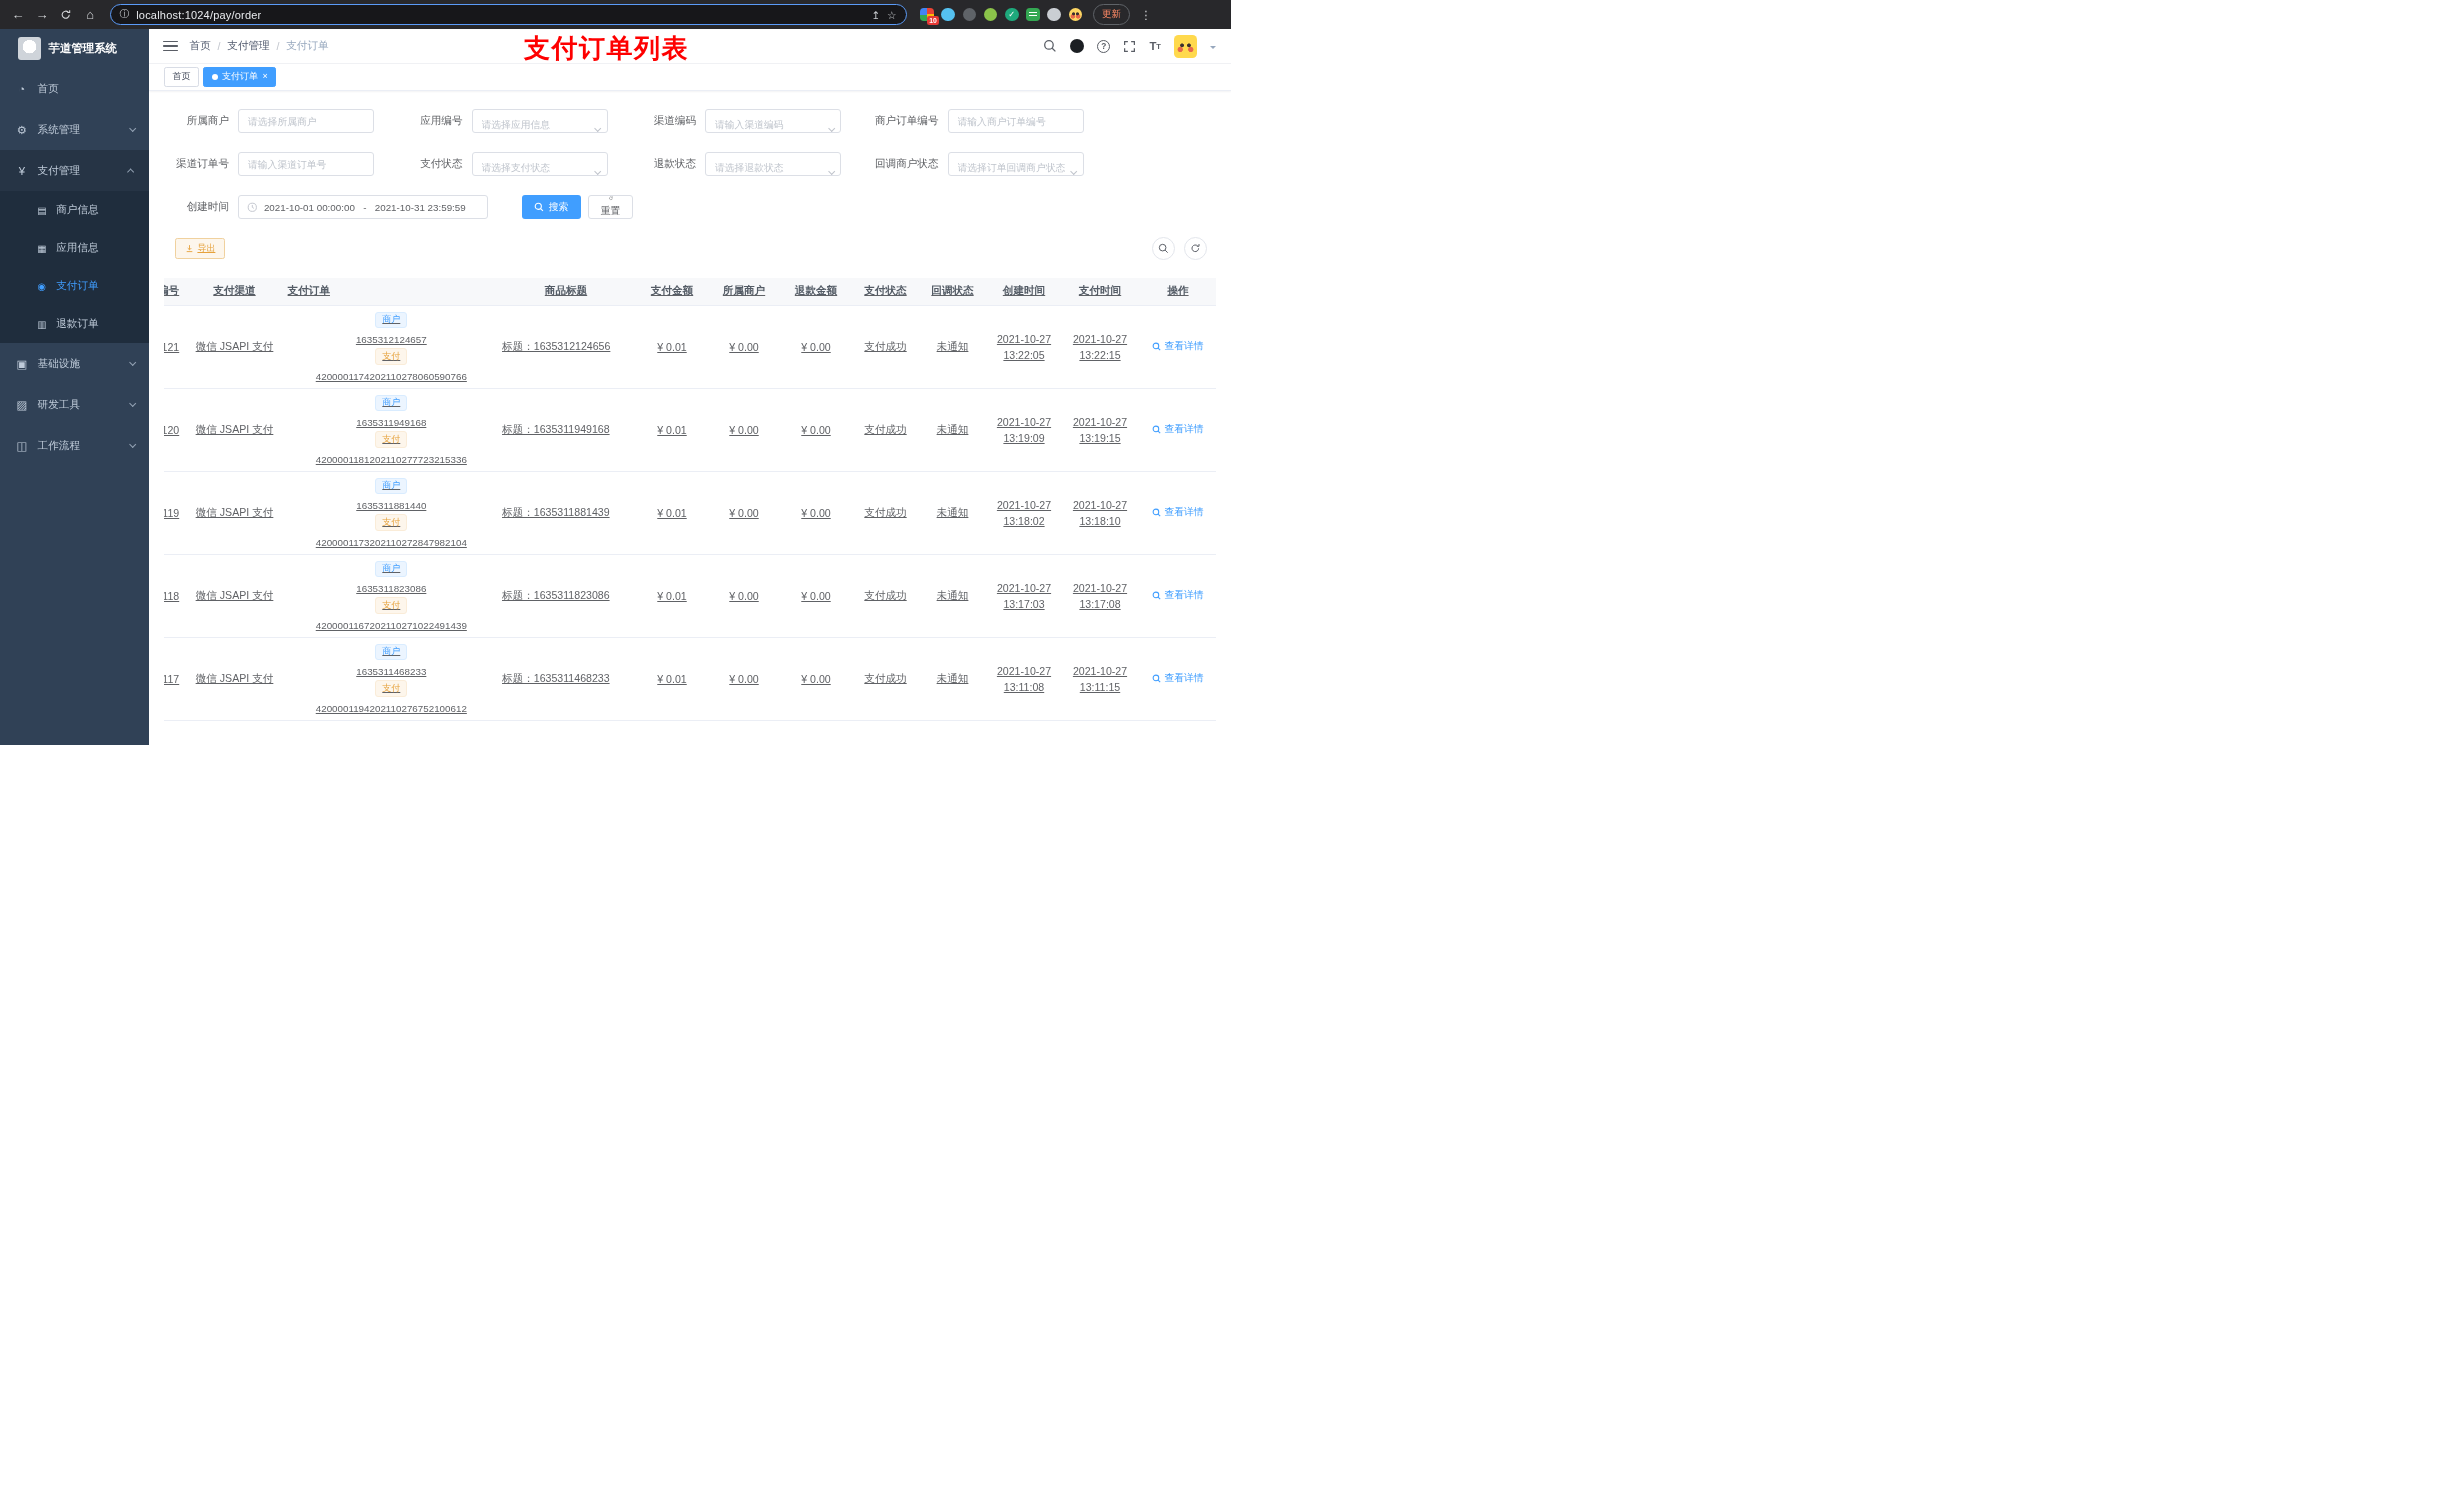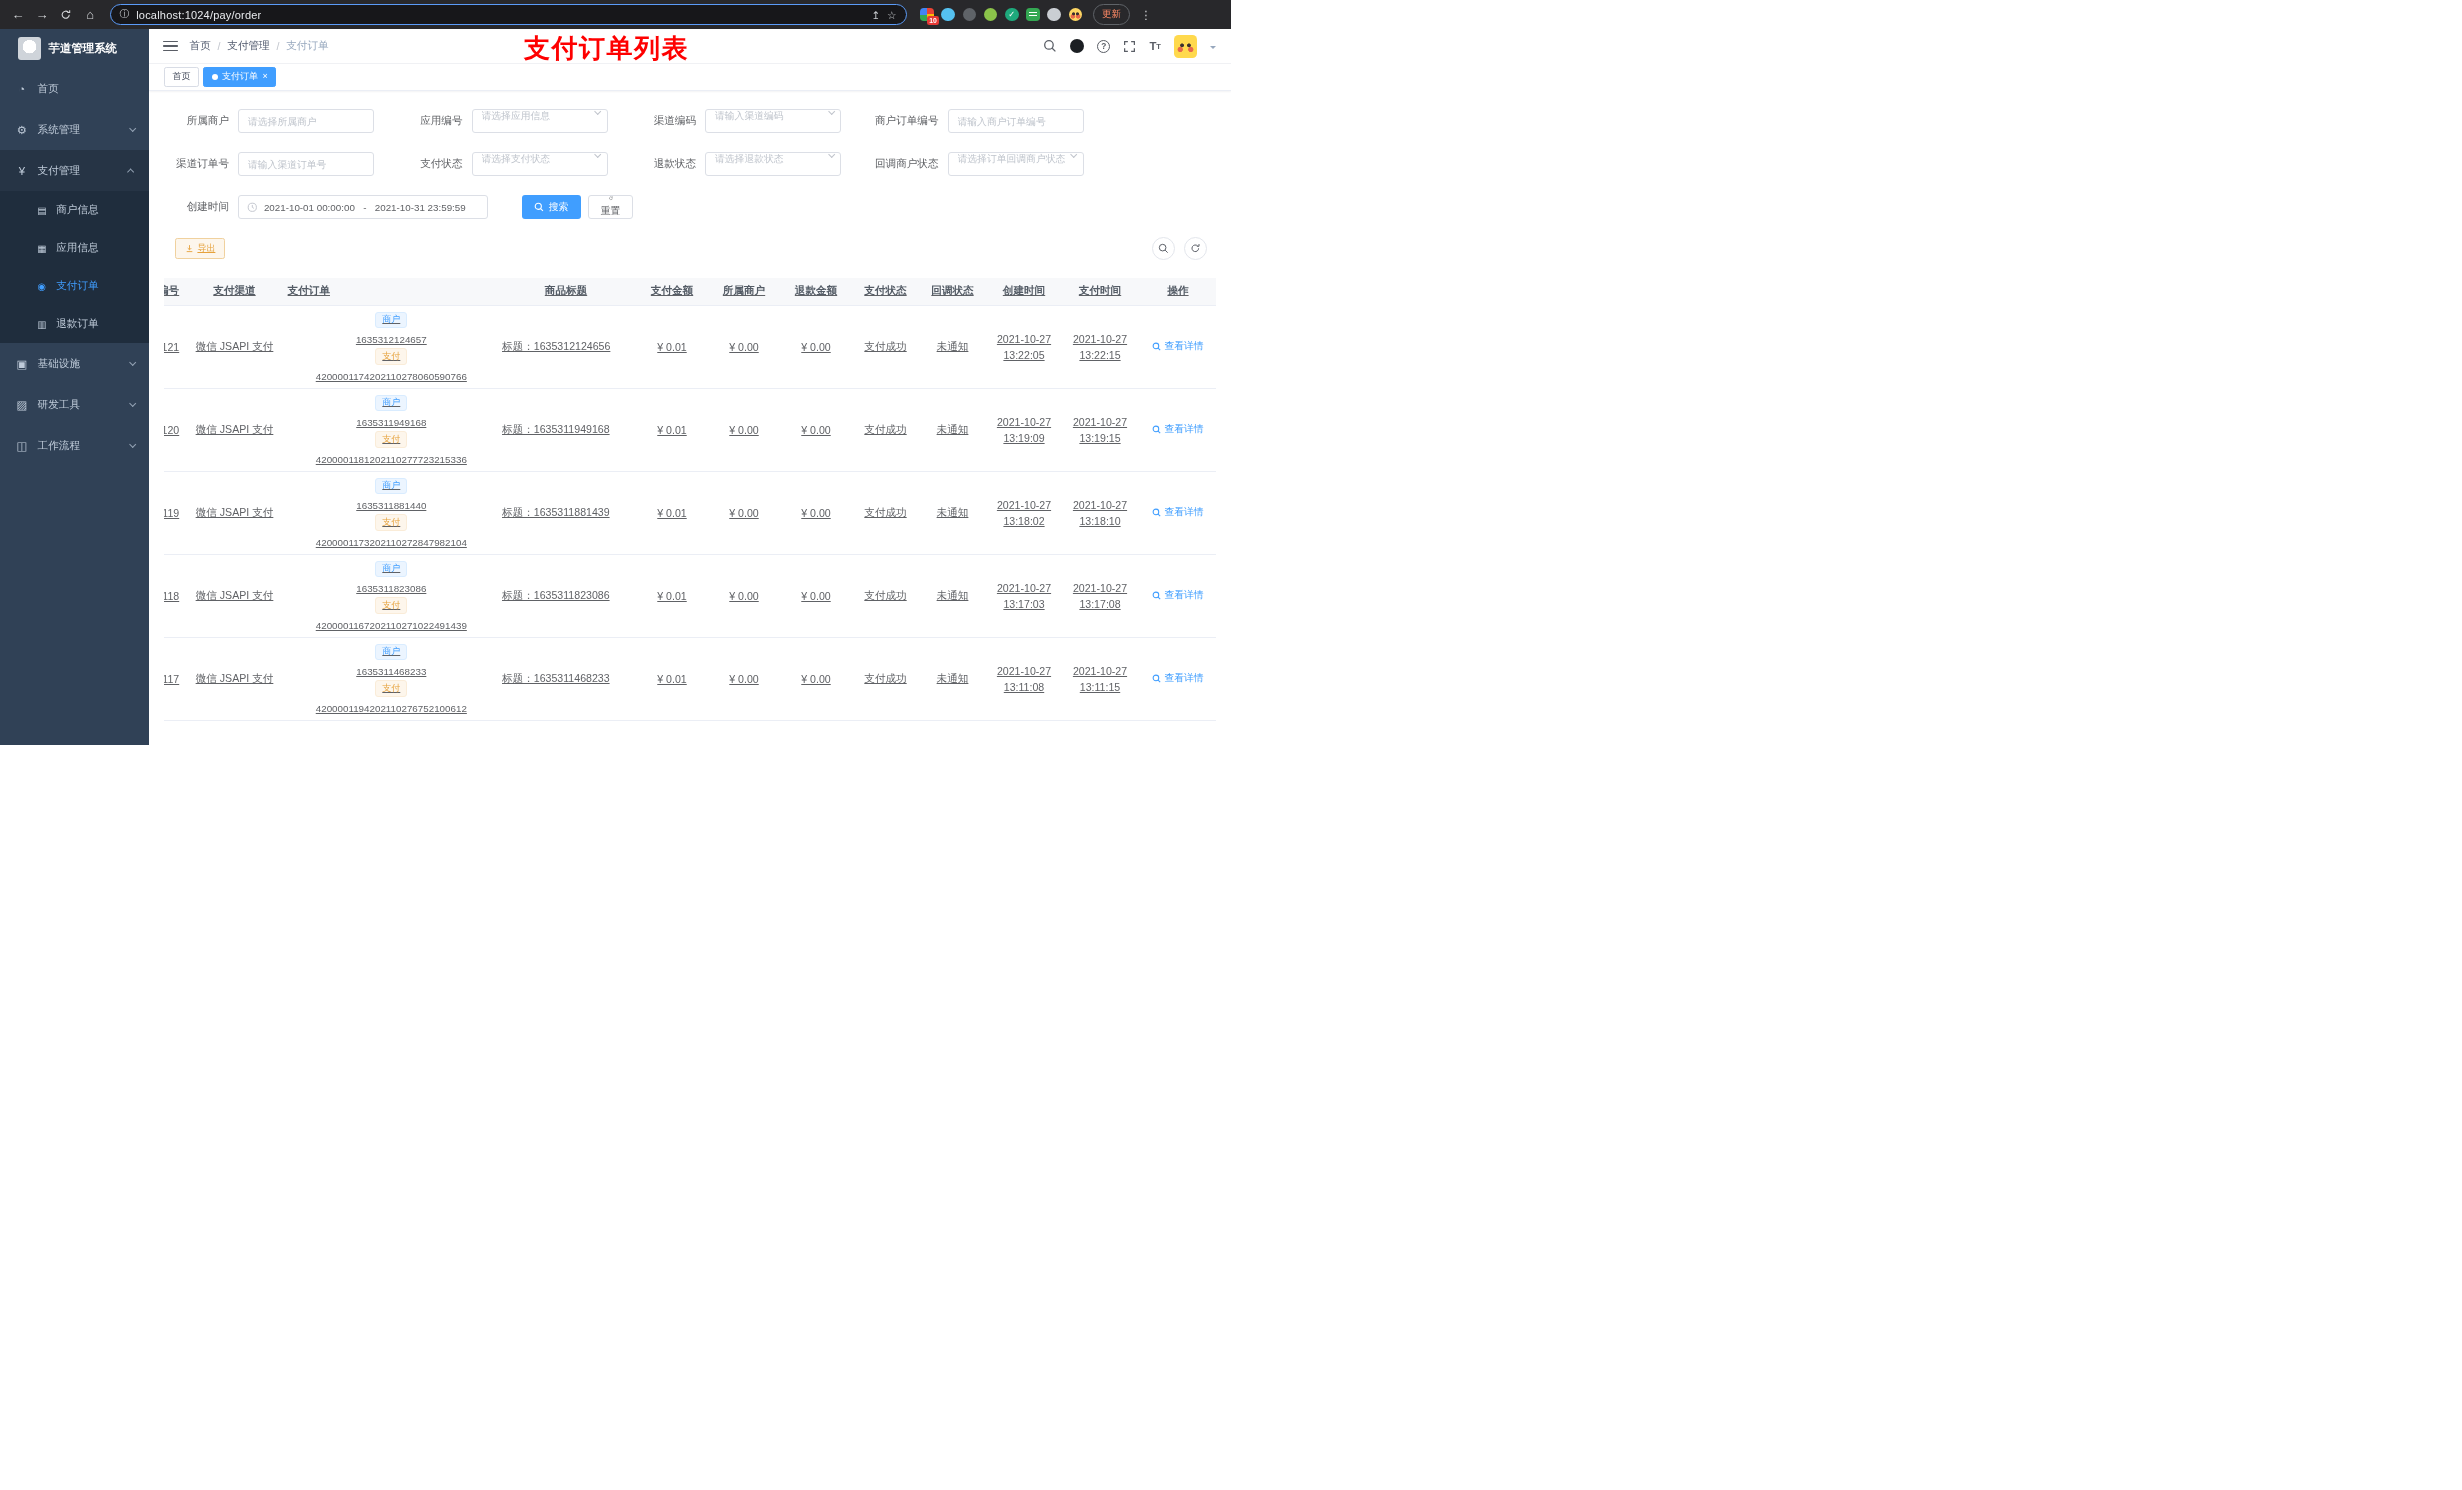--- a/index.html
+++ b/index.html
@@ -89,21 +89,21 @@
 
   .content { flex:1; padding:18px 15px 0; overflow:hidden; }
 
   
   .f-row { display:flex; align-items:center; margin-bottom:18px; height:25px; }
   .field { display:flex; align-items:center; margin-right:23.5px; }
   .field label { width:74px; text-align:right; padding-right:9px; font-size:10.6px; color:#606266; white-space:nowrap; cursor:default; }
   .field label.wide { width:83px; }
   input.inp { width:136px; height:24px; border:0.8px solid #dcdfe6; border-radius:3px; background:#fff; padding:0 9px; font-size:9.8px; color:#606266; outline:none; font-family:inherit; }
   input.inp::placeholder { color:#bfc4cc; }
-  .sel { width:136px; height:24px; border:0.8px solid #dcdfe6; border-radius:3px; background:#fff; display:flex; align-items:flex-start; padding:0 6.8px 0 9px; cursor:pointer; }
+  .sel { width:136px; height:24px; border:0.8px solid #dcdfe6; border-radius:3px; background:#fff; display:flex; align-items:flex-end; padding:0 6.8px 0 9px; cursor:pointer; }
   .sel .ph { color:#bfc4cc; font-size:9.8px; flex:1; white-space:nowrap; overflow:hidden; }
   .sel .arrow { width:5.3px; height:5.3px; border-right:1px solid #c0c4cc; border-bottom:1px solid #c0c4cc; transform:rotate(45deg) translateY(-1.5px); flex:0 0 5.3px; }
   .date-box { width:250px; height:24px; border:0.8px solid #dcdfe6; border-radius:3px; display:flex; align-items:center; padding:0 8.3px; gap:6px; font-size:9.8px; color:#606266; cursor:pointer; white-space:nowrap; }
   .date-sep { padding:0 2.3px; color:#606266; }
   .btn { height:24px; border-radius:3px; font-size:9.8px; display:inline-flex; align-items:center; gap:4.5px; padding:0 11.4px; border:0.8px solid transparent; cursor:pointer; font-family:inherit; white-space:nowrap; }
   .btn-primary { background:#409eff; color:#fff; margin-left:10.6px; }
   .btn-default { background:#fff; border-color:#dcdfe6; color:#606266; margin-left:7.6px;flex-direction:column; }
 
   
   .toolbar { display:flex; align-items:center; height:21px; }

